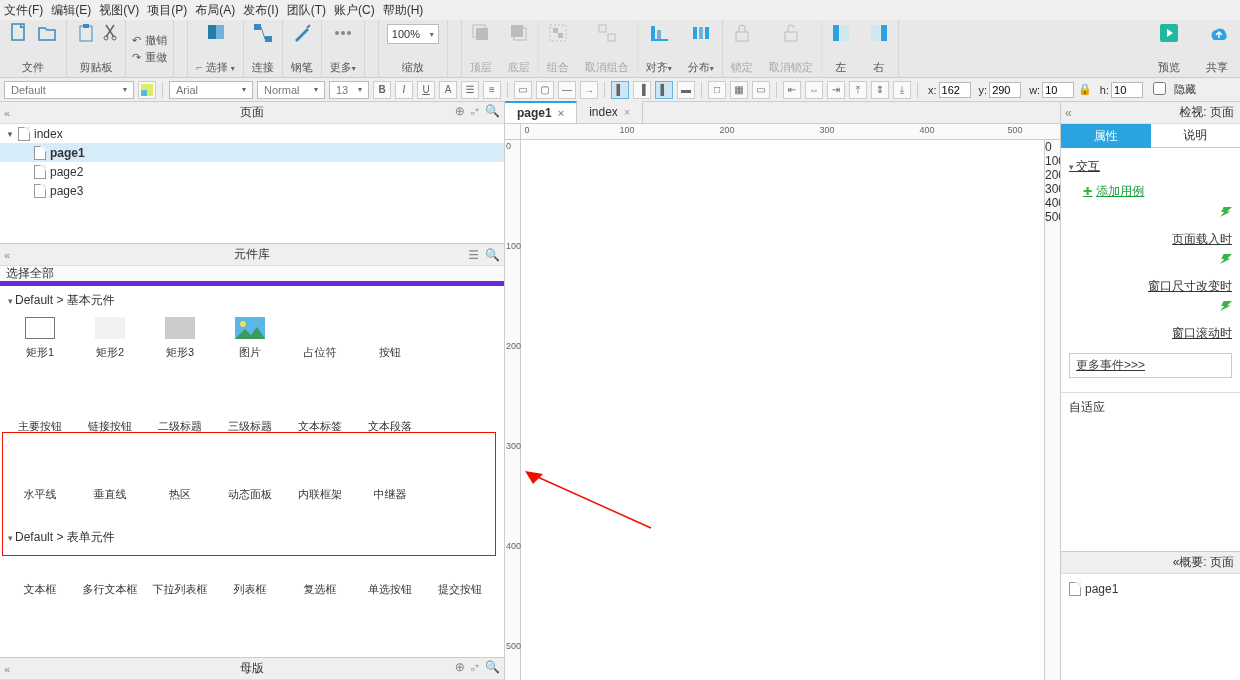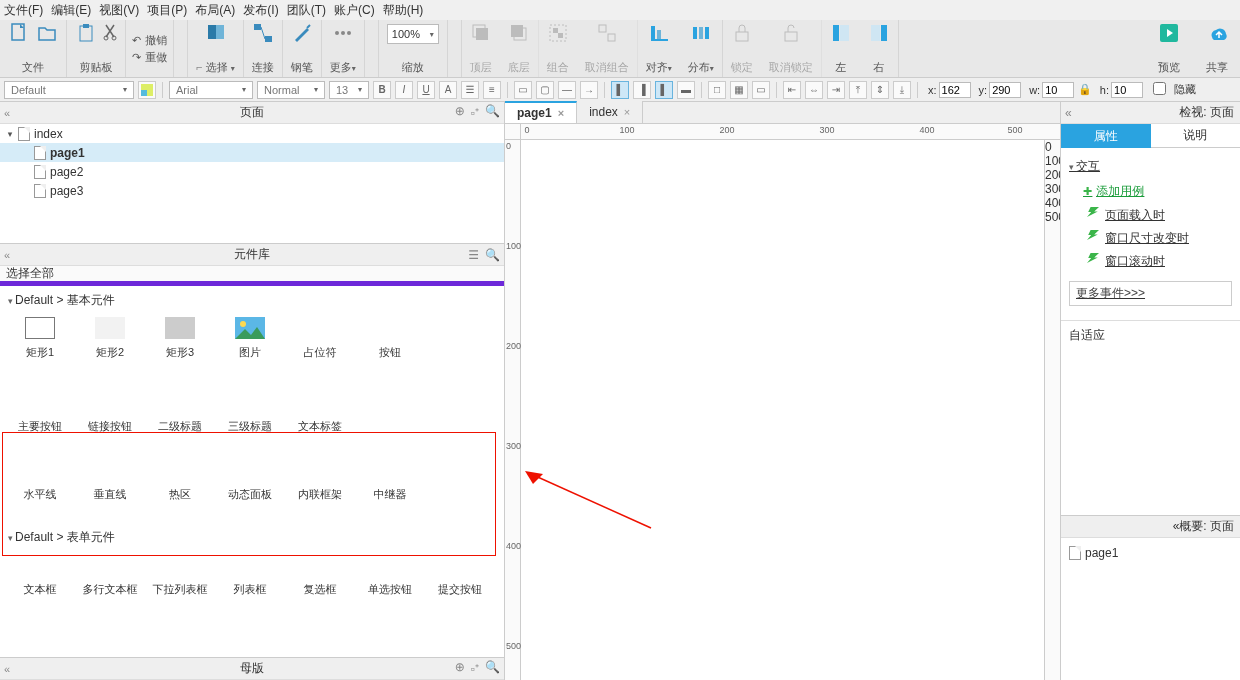--- a/index.html
+++ b/index.html
@@ -64,21 +64,21 @@
 .insphdr { height: 22px; background: #efefef; border-bottom: 1px solid #ddd; display: flex; align-items: center; justify-content: flex-end; padding: 0 6px; font-size: 12px; position: relative; }
 .insphdr .phleft { position: absolute; left: 4px; color: #888; }
 .rtabs { display: flex; height: 24px; }
 .rtab { flex: 1; display: flex; align-items: center; justify-content: center; font-size: 12px; border-bottom: 1px solid #ccc; cursor: default; }
 .rtab.active { background: #2aa3e0; color: #fff; border-bottom: none; }
 .rpanel { padding: 6px 8px; text-decoration: underline; }
 .rsect { font-size: 12px; padding: 4px 0; }
 .rsect::before { content: "▾ "; font-size: 9px; color: #666; }
 .addcase { color: #1a9c3a; font-size: 12px; padding: 4px 0 4px 14px; text-decoration: underline; display: flex; align-items: center; gap: 4px; }
 .addcase::before { content: "✚"; color: #3bb54a; text-decoration: none; font-size: 11px; }
-.evt { font-size: 12px; padding: 3px 0 3px 18px; display: flex; align-items: flex-start; gap: 6px; }
+.evt { font-size: 12px; padding: 3px 0 3px 18px; display: flex; align-items: flex-end; gap: 14px; flex-direction: column; }
 .evt .bolt { width: 12px; height: 10px; background: #3bb54a; clip-path: polygon(30% 0,100% 0,60% 45%,90% 45%,0 100%,35% 50%,10% 50%); }
 .more-evt { margin: 8px 0; border: 1px solid #ccc; padding: 3px 6px; font-size: 12px; color: #444; }
 .adapt { padding: 6px 8px; border-top: 1px solid #ddd; font-size: 12px; }
 .outline { flex: 1; border-top: 1px solid #ccc; }
 .outlinehdr { height: 22px; background: #efefef; border-bottom: 1px solid #ddd; display: flex; align-items: center; justify-content: flex-end; padding: 0 6px; font-size: 12px; position: relative; }
 .outlinebody { padding: 6px 8px; }
 svg.icn { width: 22px; height: 22px; }
 .caret { font-size: 8px; color: #666; }
 </style>
 </head>
@@ -470,20 +470,24 @@
               <div class="nm">二级标题</div>
             </div>
           <div class="wid">
               <div class="shape"></div>
               <div class="nm">三级标题</div>
             </div>
           <div class="wid">
               <div class="shape"></div>
               <div class="nm">文本标签</div>
             </div>
+          <div class="wid">
+              <div class="shape"></div>
+              <div class="nm">文本段落</div>
+            </div>
         </div>
         <div class="widgrid">
           <div class="wid">
               <div class="shape"></div>
               <div class="nm">水平线</div>
             </div>
           <div class="wid">
               <div class="shape"></div>
               <div class="nm">垂直线</div>
             </div>

